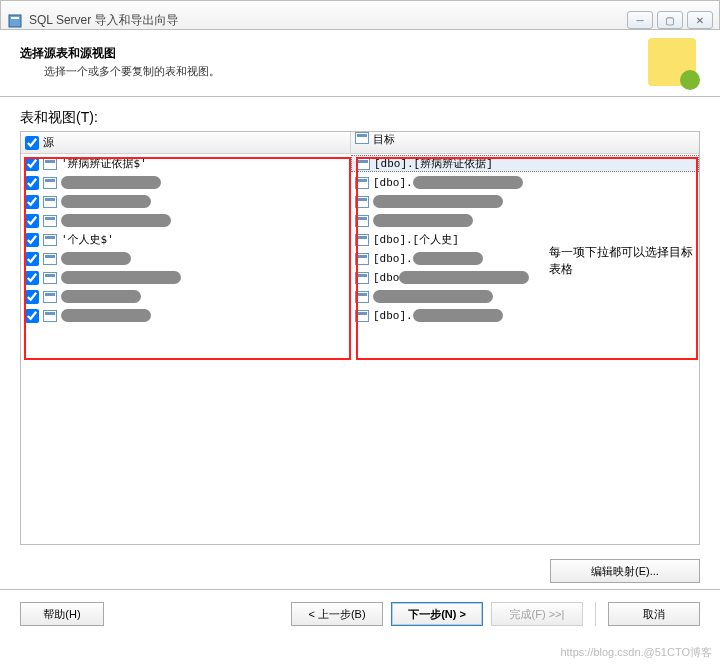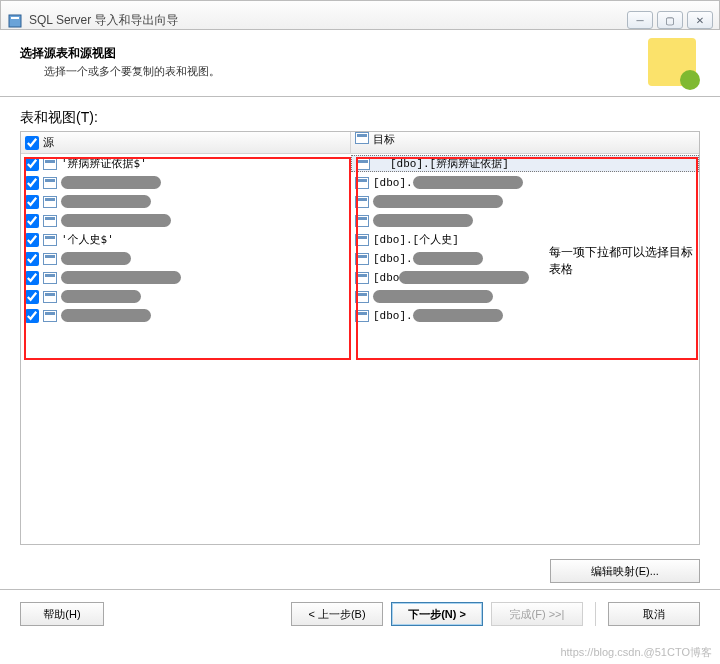--- a/index.html
+++ b/index.html
@@ -32,21 +32,21 @@
 .rows { }
 .row { display: flex; height: 19px; font-size: 11px; align-items: center; justify-content: space-between; }
 .row .cell-src { width: 330px; display: flex; align-items: center; padding-left: 4px; }
 .row .cell-dst { flex: 1; display: flex; align-items: center; padding-left: 4px; position: relative; }
 .row input[type=checkbox] { width: 14px; height: 14px; margin-right: 4px; }
 .row .tbl-ico { width: 14px; height: 12px; margin-right: 4px; background:#fff; border:1px solid #6a96c4; position:relative; flex-shrink:0; }
 .row .tbl-ico::before { content:""; position:absolute; top:1px; left:1px; right:1px; height:3px; background:#6a96c4; }
 .row .txt { white-space: nowrap; font-family: "SimSun", monospace; }
 .row .dst-txt { font-family: "Courier New", "SimSun", monospace; }
 .redact { display:inline-block; height: 13px; background:#8a8a8a; border-radius:7px; vertical-align: middle; }
-.row:first-child .cell-dst { background:#e8eef7; border:1px dotted #7a7a7a;gap:16px; }
+.row:first-child .cell-dst { background:#e8eef7; border:1px dotted #7a7a7a; }
 
 .highlight-src { position:absolute; border:2px solid #ff1f1f; left:3px; top:25px; width:327px; height:203px; pointer-events:none; }
 .highlight-dst { position:absolute; border:2px solid #ff1f1f; left:335px; top:25px; width:342px; height:203px; pointer-events:none; }
 .annot { position:absolute; color:#000000; font-size:12px; left:528px; top:112px; font-family:"SimSun"; pointer-events:none; }
 
 .mid-btns { display:flex; justify-content:flex-end; gap:14px; padding: 10px 20px 6px 20px; }
 .mid-btns button { width:150px; height:24px; font-size:11px; border:1px solid #a8a8a8; background:linear-gradient(#fefefe,#ececec); cursor:pointer; }
 
 .footer { border-top:1px solid #bdbdbd; padding:12px 20px; display:flex; align-items:center; gap:8px; }
 .footer button { height:24px; font-size:11px; border:1px solid #a8a8a8; background:linear-gradient(#fefefe,#ececec); cursor:pointer; padding: 0 10px; }

